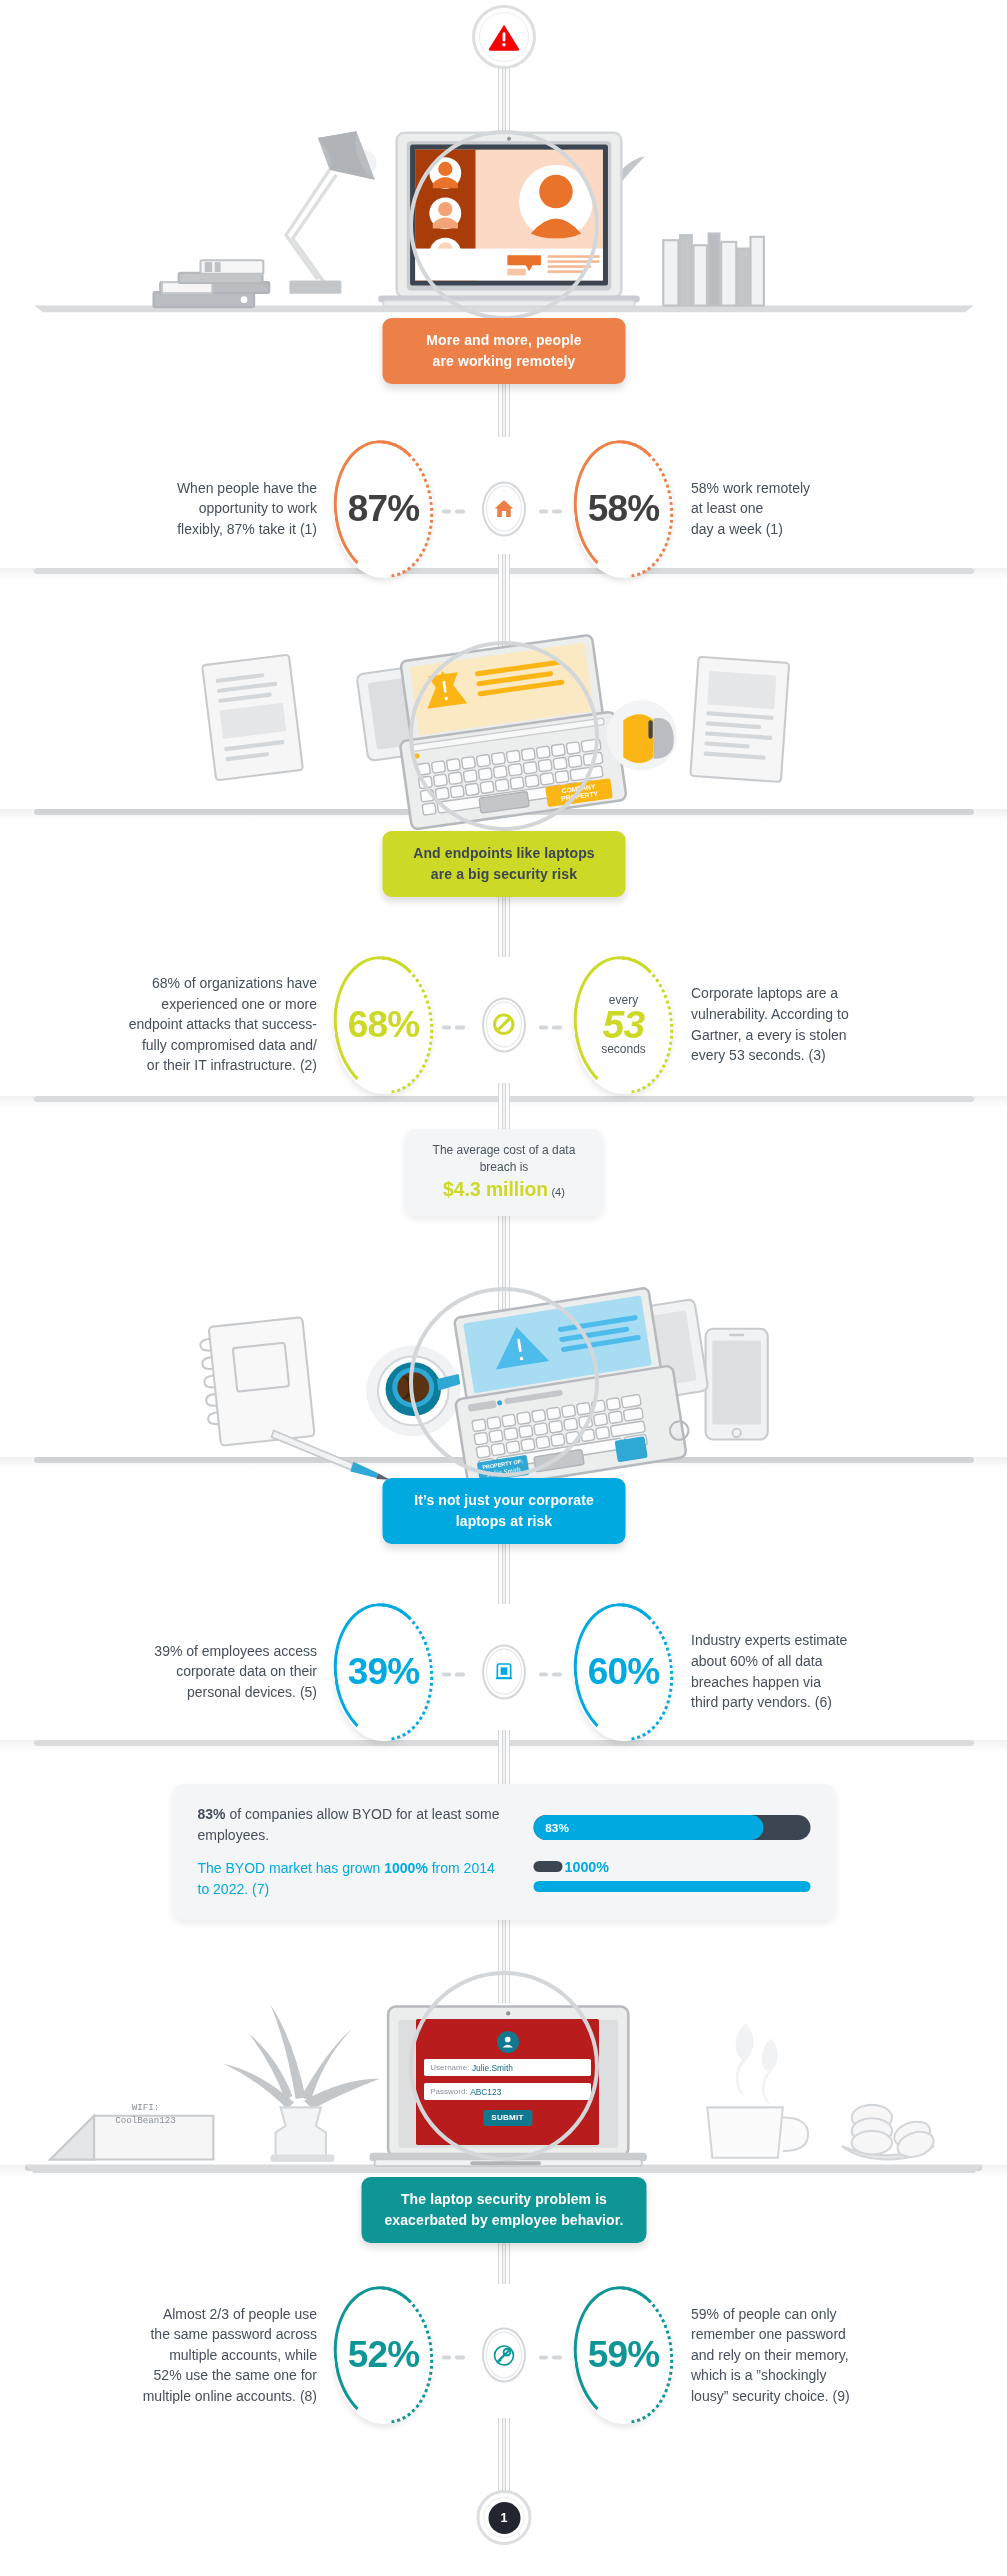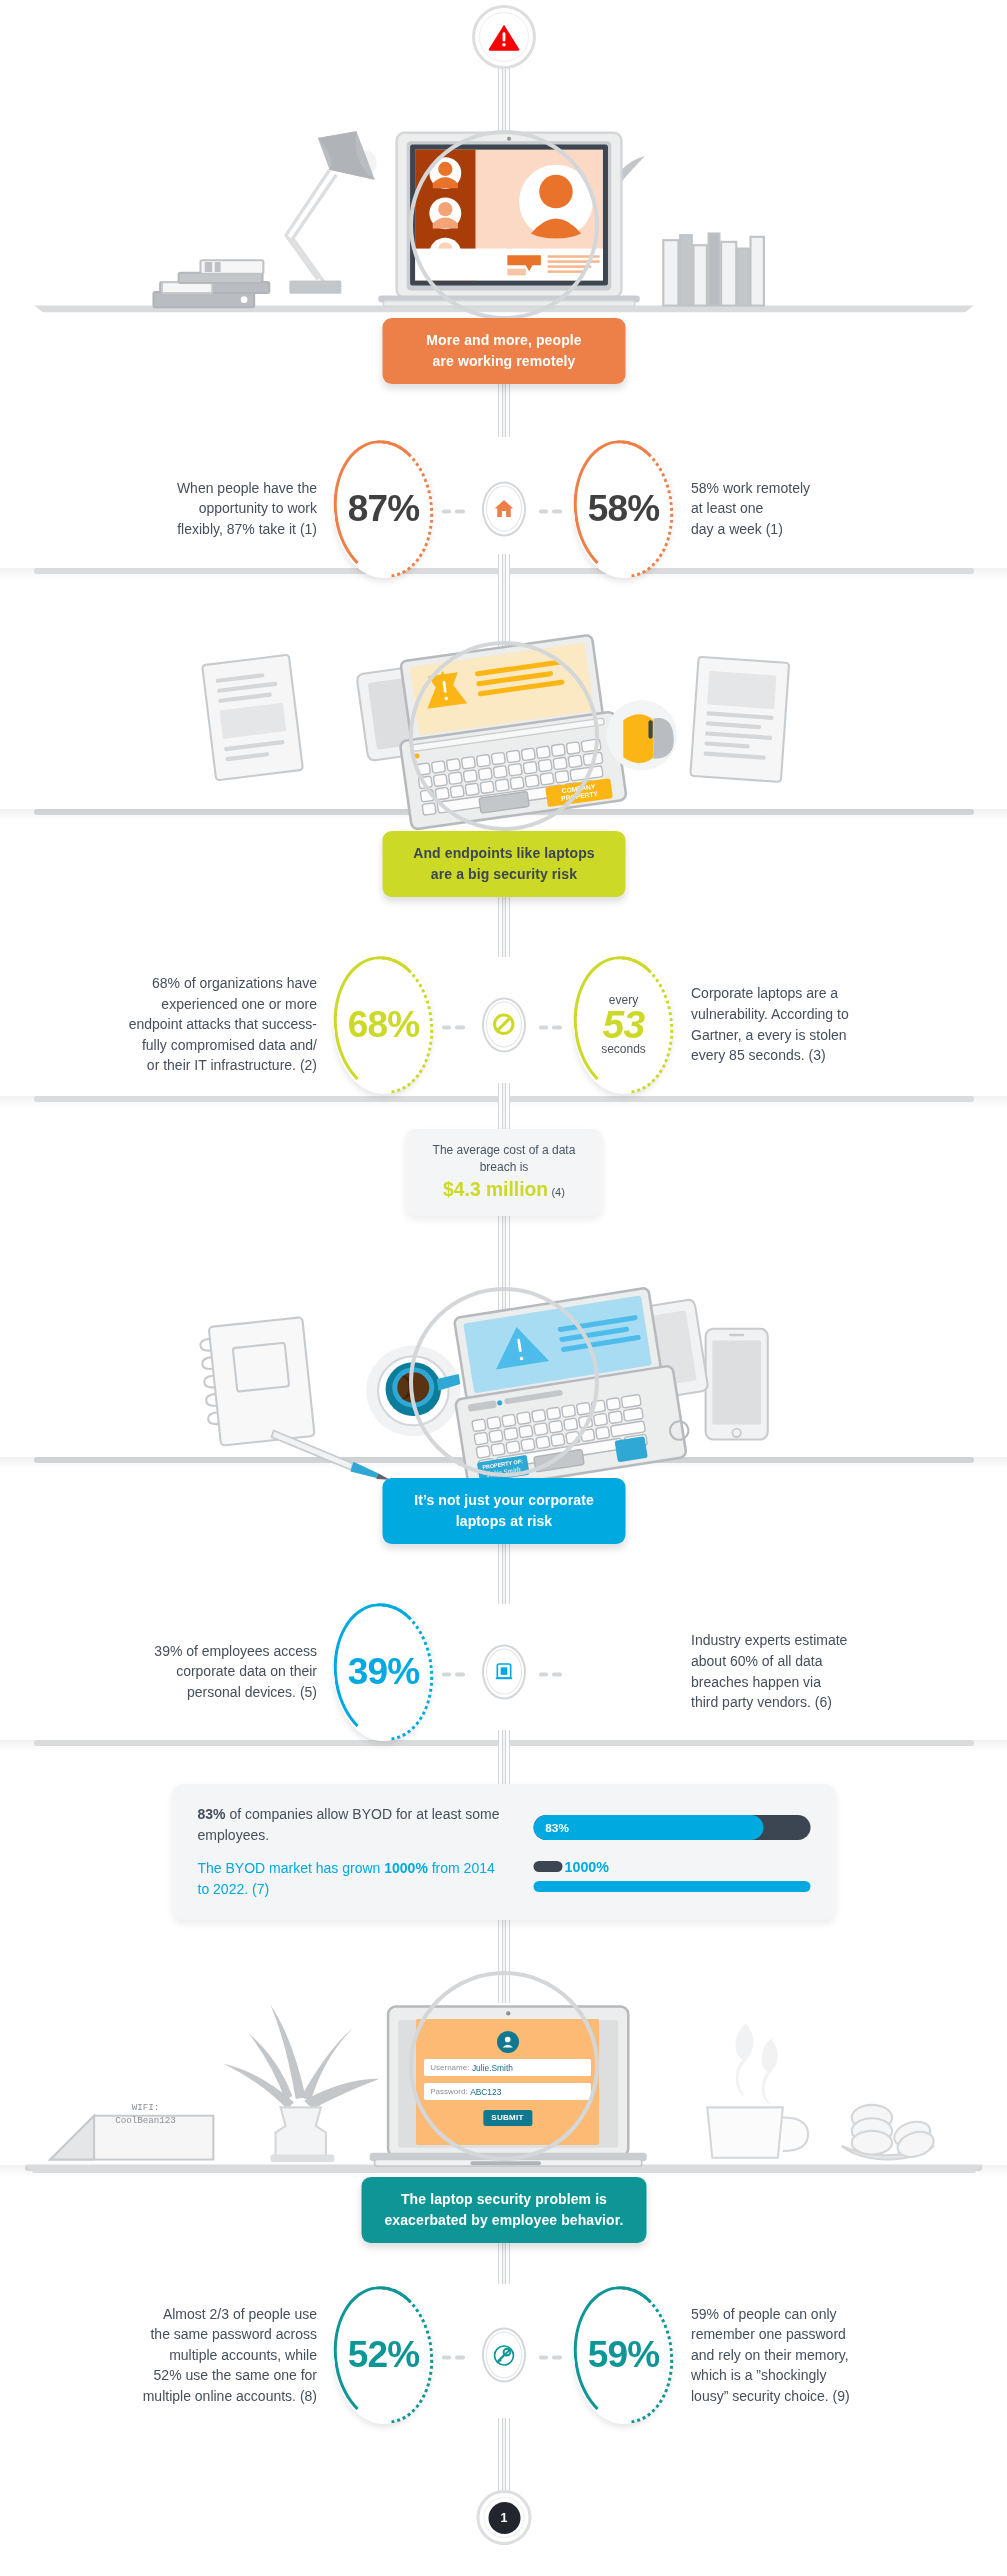--- a/index.html
+++ b/index.html
@@ -220,21 +220,21 @@
     display:flex; align-items:center; justify-content:center;
     color:#ffffff; font-weight:bold; font-size:12.6px;
   }
 
   
   .scene { position:absolute; left:0; width:1008px; z-index:3; }
   .scene svg { display:block; }
 
   
   .login-screen {
-    position:absolute; border-radius:1.7px; background:#fdba74; z-index:4;
+    position:absolute; border-radius:1.7px; background:#b91c1c; z-index:4;
   }
   .login-av {
     position:absolute; left:50%; top:11.8px; transform:translateX(-50%);
     width:22px; height:22px; border-radius:50%; background:#11798f;
     display:flex; align-items:center; justify-content:center;
   }
   .login-field {
     position:absolute; left:8.4px; right:8.4px; height:17px;
     background:#ffffff; border-radius:1.7px;
     display:flex; align-items:center; padding-left:5.9px;
@@ -569,21 +569,21 @@
       <div class="pct c-g">
         <span class="small-top">every</span>
         <span class="big53">53</span>
         <span class="small-bot">seconds</span>
       </div>
     </div>
     <div class="stat-text right">
       <div>Corporate laptops are a</div>
       <div>vulnerability. According to</div>
       <div>Gartner, a every is stolen</div>
-      <div>every 85 seconds. (3)</div>
+      <div>every 53 seconds. (3)</div>
     </div>
   </div>
 
   <div class="band-shade-top" style="top:1096px;"></div>
   <div class="desk-line" style="left:34px; width:940px; top:1096px;"></div>
 
   <div class="card card-cost" style="top:1129px;">
     <div>The average cost of a data breach is</div>
     <div style="margin-top:4.2px;">
       <span class="big">$4.3 million</span>
@@ -726,20 +726,26 @@
       <div class="hub-inner"></div>
       <div class="hub-glyph">
         <svg width="20" height="20" viewBox="0 0 24 24">
           <rect x="4" y="3" width="16" height="17" rx="2" fill="none" stroke="#00aae1" stroke-width="2"></rect>
           <rect x="8" y="7" width="8" height="9" fill="#00aae1"></rect>
           <rect x="2" y="19" width="20" height="2.4" rx="1.2" fill="#00aae1"></rect>
         </svg>
       </div>
     </div>
     <div class="dashes" style="left:539px;"><span class="dash"></span><span class="dash"></span></div>
+    <div class="circle-wrap cw-right">
+      <div class="ellipse"></div>
+      <div class="ellipse-ring ring-solid-b"></div>
+      <div class="ring-dot-b"></div>
+      <div class="pct c-b">60%</div>
+    </div>
     <div class="stat-text right">
       <div>Industry experts estimate</div>
       <div>about 60% of all data</div>
       <div>breaches happen via</div>
       <div>third party vendors. (6)</div>
     </div>
   </div>
 
   <div class="band-shade-top" style="top:1740px;"></div>
   <div class="desk-line" style="left:34px; width:940px; top:1740px;"></div>

